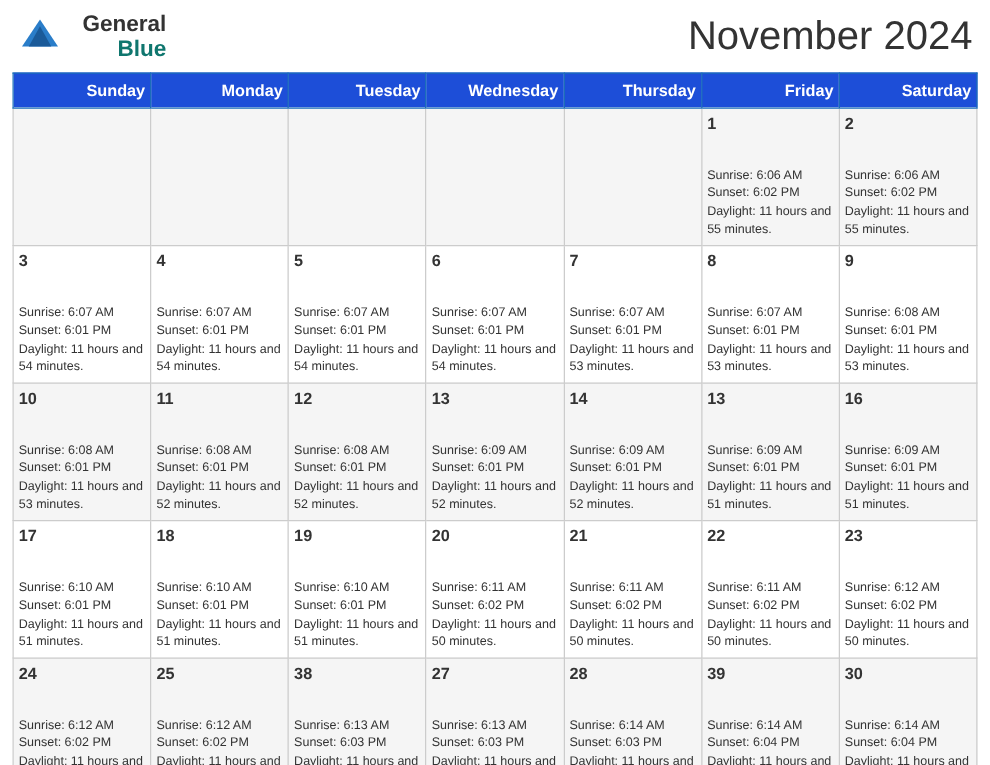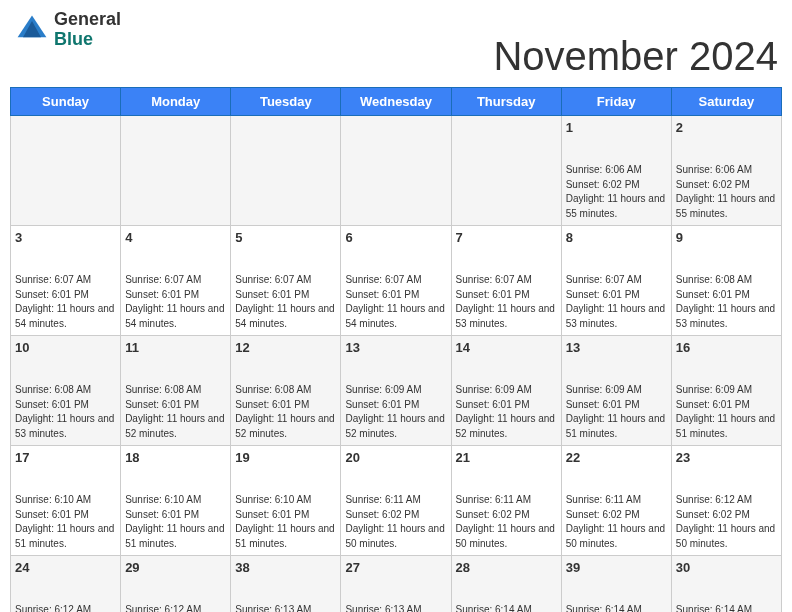--- a/index.html
+++ b/index.html
@@ -13,57 +13,57 @@
     .header {
       display: flex;
       justify-content: space-between;
       align-items: flex-start;
       margin-bottom: 8px;
       padding: 0 4px;
     }
     .logo {
       display: flex;
       align-items: center;
-      gap: 4px;
+      gap: 16px;
+      text-align: right;
     }
     .logo-text {
       font-size: 18px;
       font-weight: bold;
       line-height: 1.1;
     }
     .logo-general { color: #333; }
     .logo-blue { color: #0f766e; }
     .logo-icon {
       width: 36px;
       height: 36px;
     }
     .title-area {
       text-align: right;
     }
     .month-title {
-      font-size: 40px;
+      font-size: 32px;
       font-weight: normal;
       color: #333;
-      margin-top: 24px;
     }
     .location {
       font-size: 16px;
       color: #555;
     }
     .calendar {
       width: 100%;
       border-collapse: collapse;
     }
     .calendar thead tr th {
-      background: #3b82f6;
+      background: #1d4ed8;
       color: #fff;
       font-size: 13px;
       font-weight: bold;
       padding: 6px 4px;
-      text-align: center;
+      text-align: right;
       border: 1px solid #1a6db9;
     }
     .calendar tbody tr td {
       border: 1px solid #ccc;
       vertical-align: top;
       padding: 4px;
       font-size: 10.5px;
       color: #333;
       height: 88px;
       width: calc(100% / 7);
@@ -274,21 +274,21 @@
         </td>
       </tr>
       <tr>
         <td>
           <span class="day-num">24</span>
           <div class="day-info" style="white-space: pre-line;">Sunrise: 6:12 AM
 Sunset: 6:02 PM
 Daylight: 11 hours and 50 minutes.</div>
         </td>
         <td>
-          <span class="day-num">29</span>
+          <span class="day-num">25</span>
           <div class="day-info" style="white-space: pre-line;">Sunrise: 6:12 AM
 Sunset: 6:02 PM
 Daylight: 11 hours and 50 minutes.</div>
         </td>
         <td>
           <span class="day-num">38</span>
           <div class="day-info" style="white-space: pre-line;">Sunrise: 6:13 AM
 Sunset: 6:03 PM
 Daylight: 11 hours and 49 minutes.</div>
         </td>

